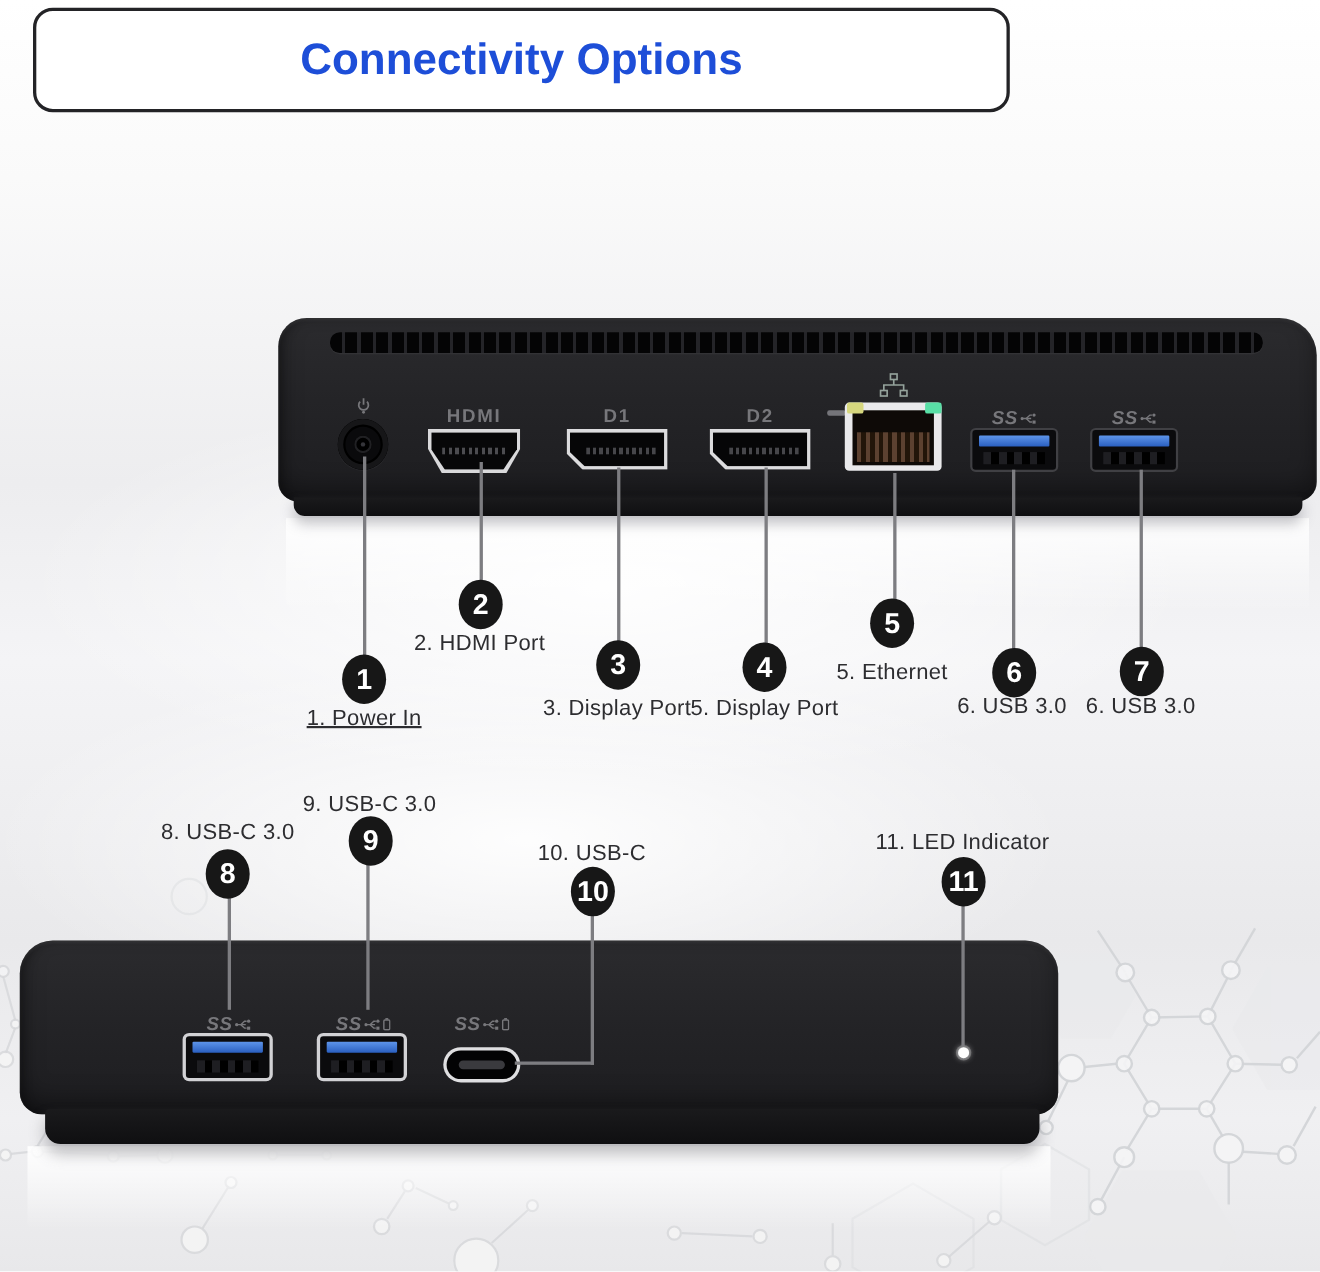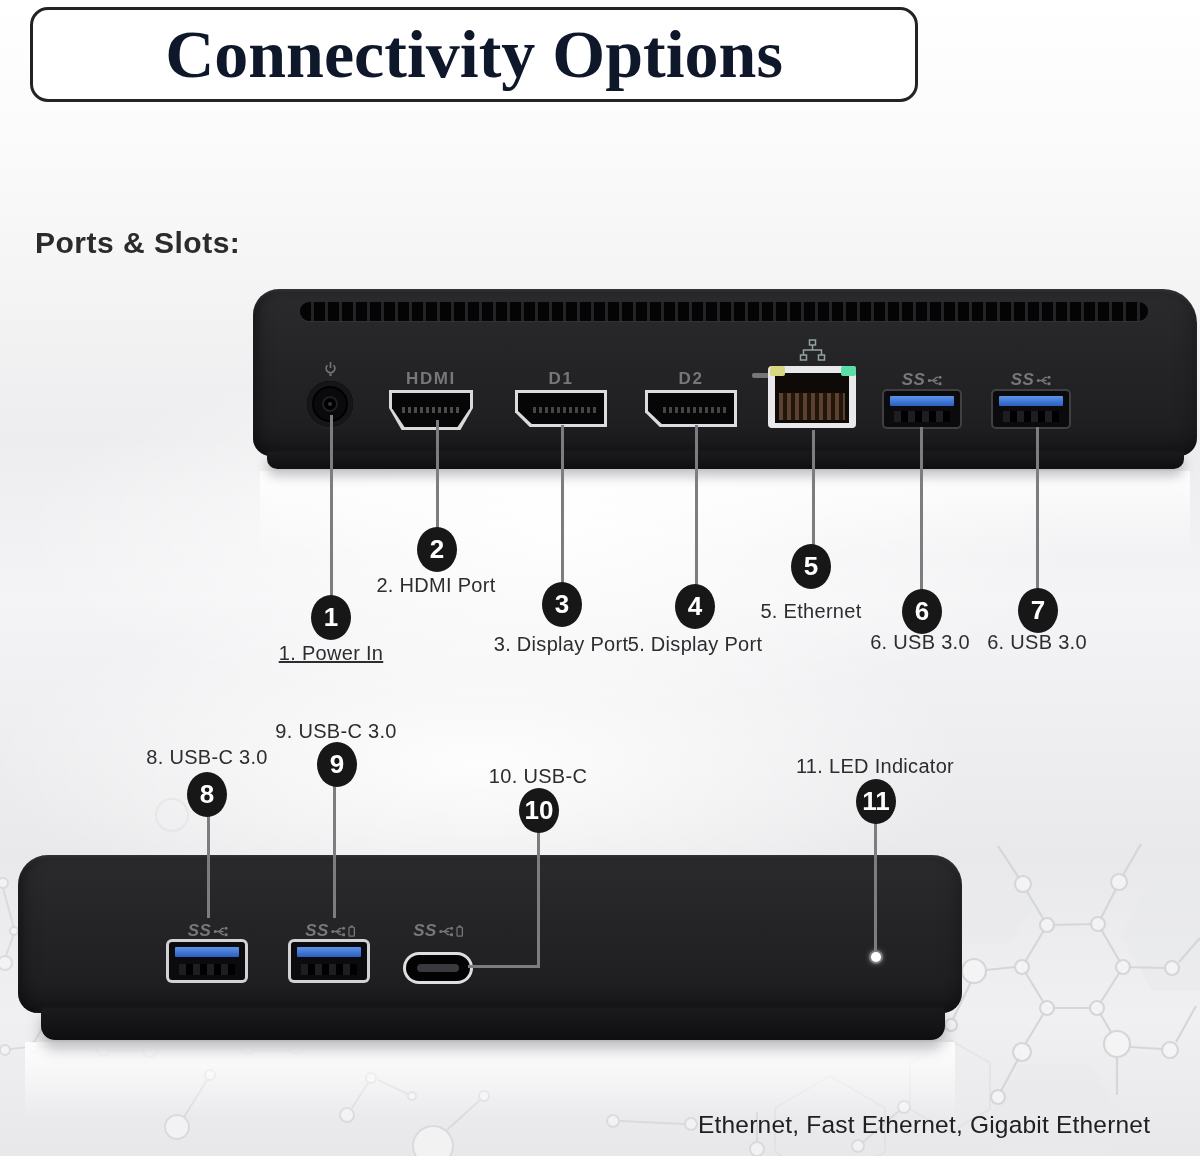--- a/index.html
+++ b/index.html
@@ -8,21 +8,21 @@
     font-family:"Liberation Sans","DejaVu Sans",sans-serif;
     background:
       radial-gradient(760px 260px at 46% 46%, rgba(255,255,255,.95) 0%, rgba(255,255,255,0) 70%),
       radial-gradient(700px 240px at 40% 66%, rgba(255,255,255,.9) 0%, rgba(255,255,255,0) 70%),
       linear-gradient(180deg,#ffffff 0%,#fafafa 14%,#ededef 38%,#f4f4f6 52%,#e9e9eb 74%,#f0f0f2 88%,#e8e8ea 100%);
   }
   .bgsvg { position:absolute; inset:0; z-index:0; }
   
   .title-box { position:absolute; left:30px; top:7px; width:882px; height:89px; background:#ffffff;
     border:3px solid #232326; border-radius:18px; display:flex; align-items:center; justify-content:center; z-index:4; }
-  .title-box h1 { margin:0; font-size:68px; font-weight:700; color:#0f172a; letter-spacing:0; white-space:nowrap;font-family:Liberation Serif, serif; }
+  .title-box h1 { margin:0; font-size:40px; font-weight:700; color:#1d4ed8; letter-spacing:0; white-space:nowrap; }
   .section-heading { position:absolute; left:35px; top:226px; margin:0; font-size:30px; font-weight:700;
     color:#2b2b2e; letter-spacing:.5px; z-index:4; }
   
   .dock { position:absolute; z-index:1; border-radius:26px 34px 18px 18px;
     background:linear-gradient(180deg,#2b2b2e 0%,#242427 45%,#1d1d20 100%);
     box-shadow: inset 0 2px 3px rgba(255,255,255,.07), inset 0 -12px 22px rgba(0,0,0,.38), inset 4px 0 8px rgba(0,0,0,.25); }
   .dock.rear  { left:253px; top:289px; width:944px; height:167px; }
   .dock.front { left:18px;  top:855px; width:944px; height:158px; border-radius:30px 30px 20px 20px; }
   .dock-base { position:absolute; z-index:1; background:linear-gradient(180deg,#1a1a1c,#0f0f11); }
   .base-rear  { left:267px; top:452px; width:917px; height:17px; border-radius:0 0 10px 10px;
@@ -182,21 +182,20 @@
       <path d="M910 1063 L950 1040 L990 1063 L990 1109 L950 1132 L910 1109 Z"></path>
     </g>
   </svg>
 
   <div class="refl" style="left:260px; top:471px; width:930px; height:85px;"></div>
   <div class="refl" style="left:25px; top:1042px; width:930px; height:75px;"></div>
 
   <div class="title-box">
     <h1>Connectivity Options</h1>
   </div>
-  <h2 class="section-heading">Ports &amp; Slots:</h2>
 
   <div class="dock rear"></div>
   <div class="dock-base base-rear"></div>
   <div class="vent"></div>
 
   <svg style="position:absolute; left:324px; top:361px; z-index:2;" width="13" height="16" viewBox="0 0 13 16">
     <path d="M6.5 1 V7" stroke="#76767a" stroke-width="1.6" fill="none"></path>
     <path d="M3.4 4.2 a4.4 4.4 0 1 0 6.2 0" stroke="#76767a" stroke-width="1.6" fill="none"></path>
     <circle cx="6.5" cy="13.8" r="1.3" fill="#76767a"></circle>
   </svg>
@@ -391,15 +390,14 @@
     </div>
   <span class="clabel" style="left:538px; top:765px;">10. USB-C</span>
   <div class="bubble" style="left:519px; top:788px;">
       <span>10</span>
     </div>
   <span class="clabel" style="left:875px; top:755px;">11. LED Indicator</span>
   <div class="bubble" style="left:856px; top:779px;">
       <span>11</span>
     </div>
 
-  <span class="proto-values">Ethernet, Fast Ethernet, Gigabit Ethernet</span>
 
 </div>
 
 </body></html>

